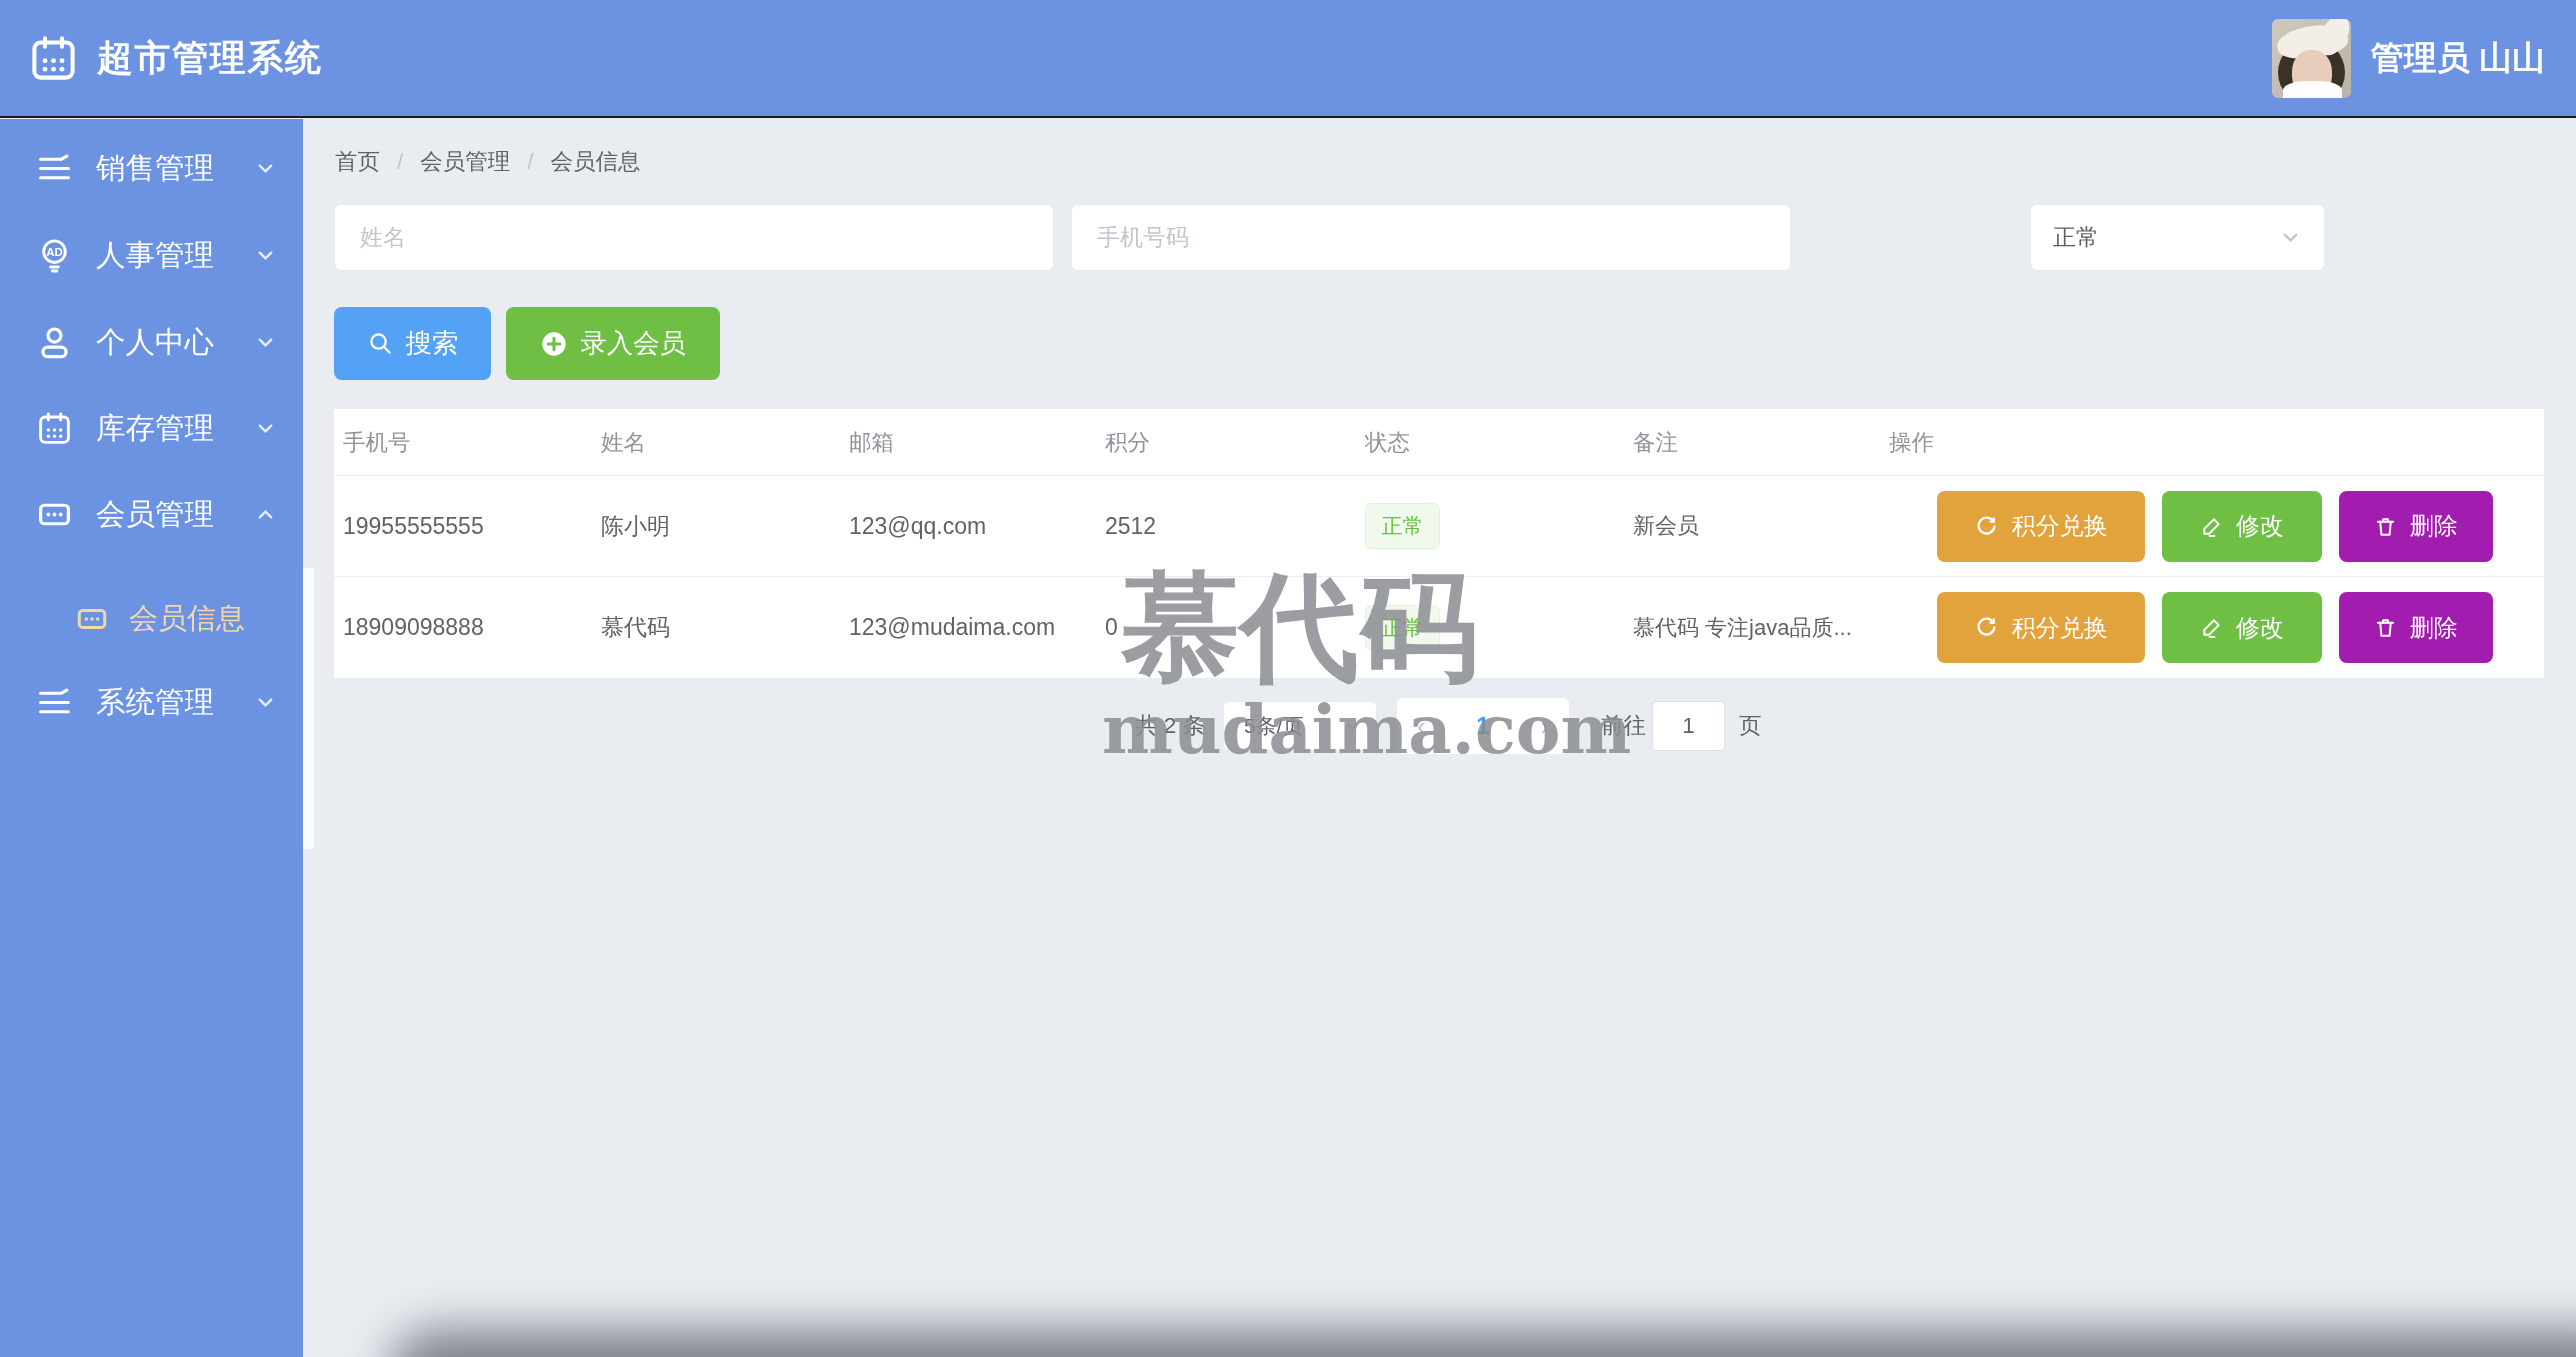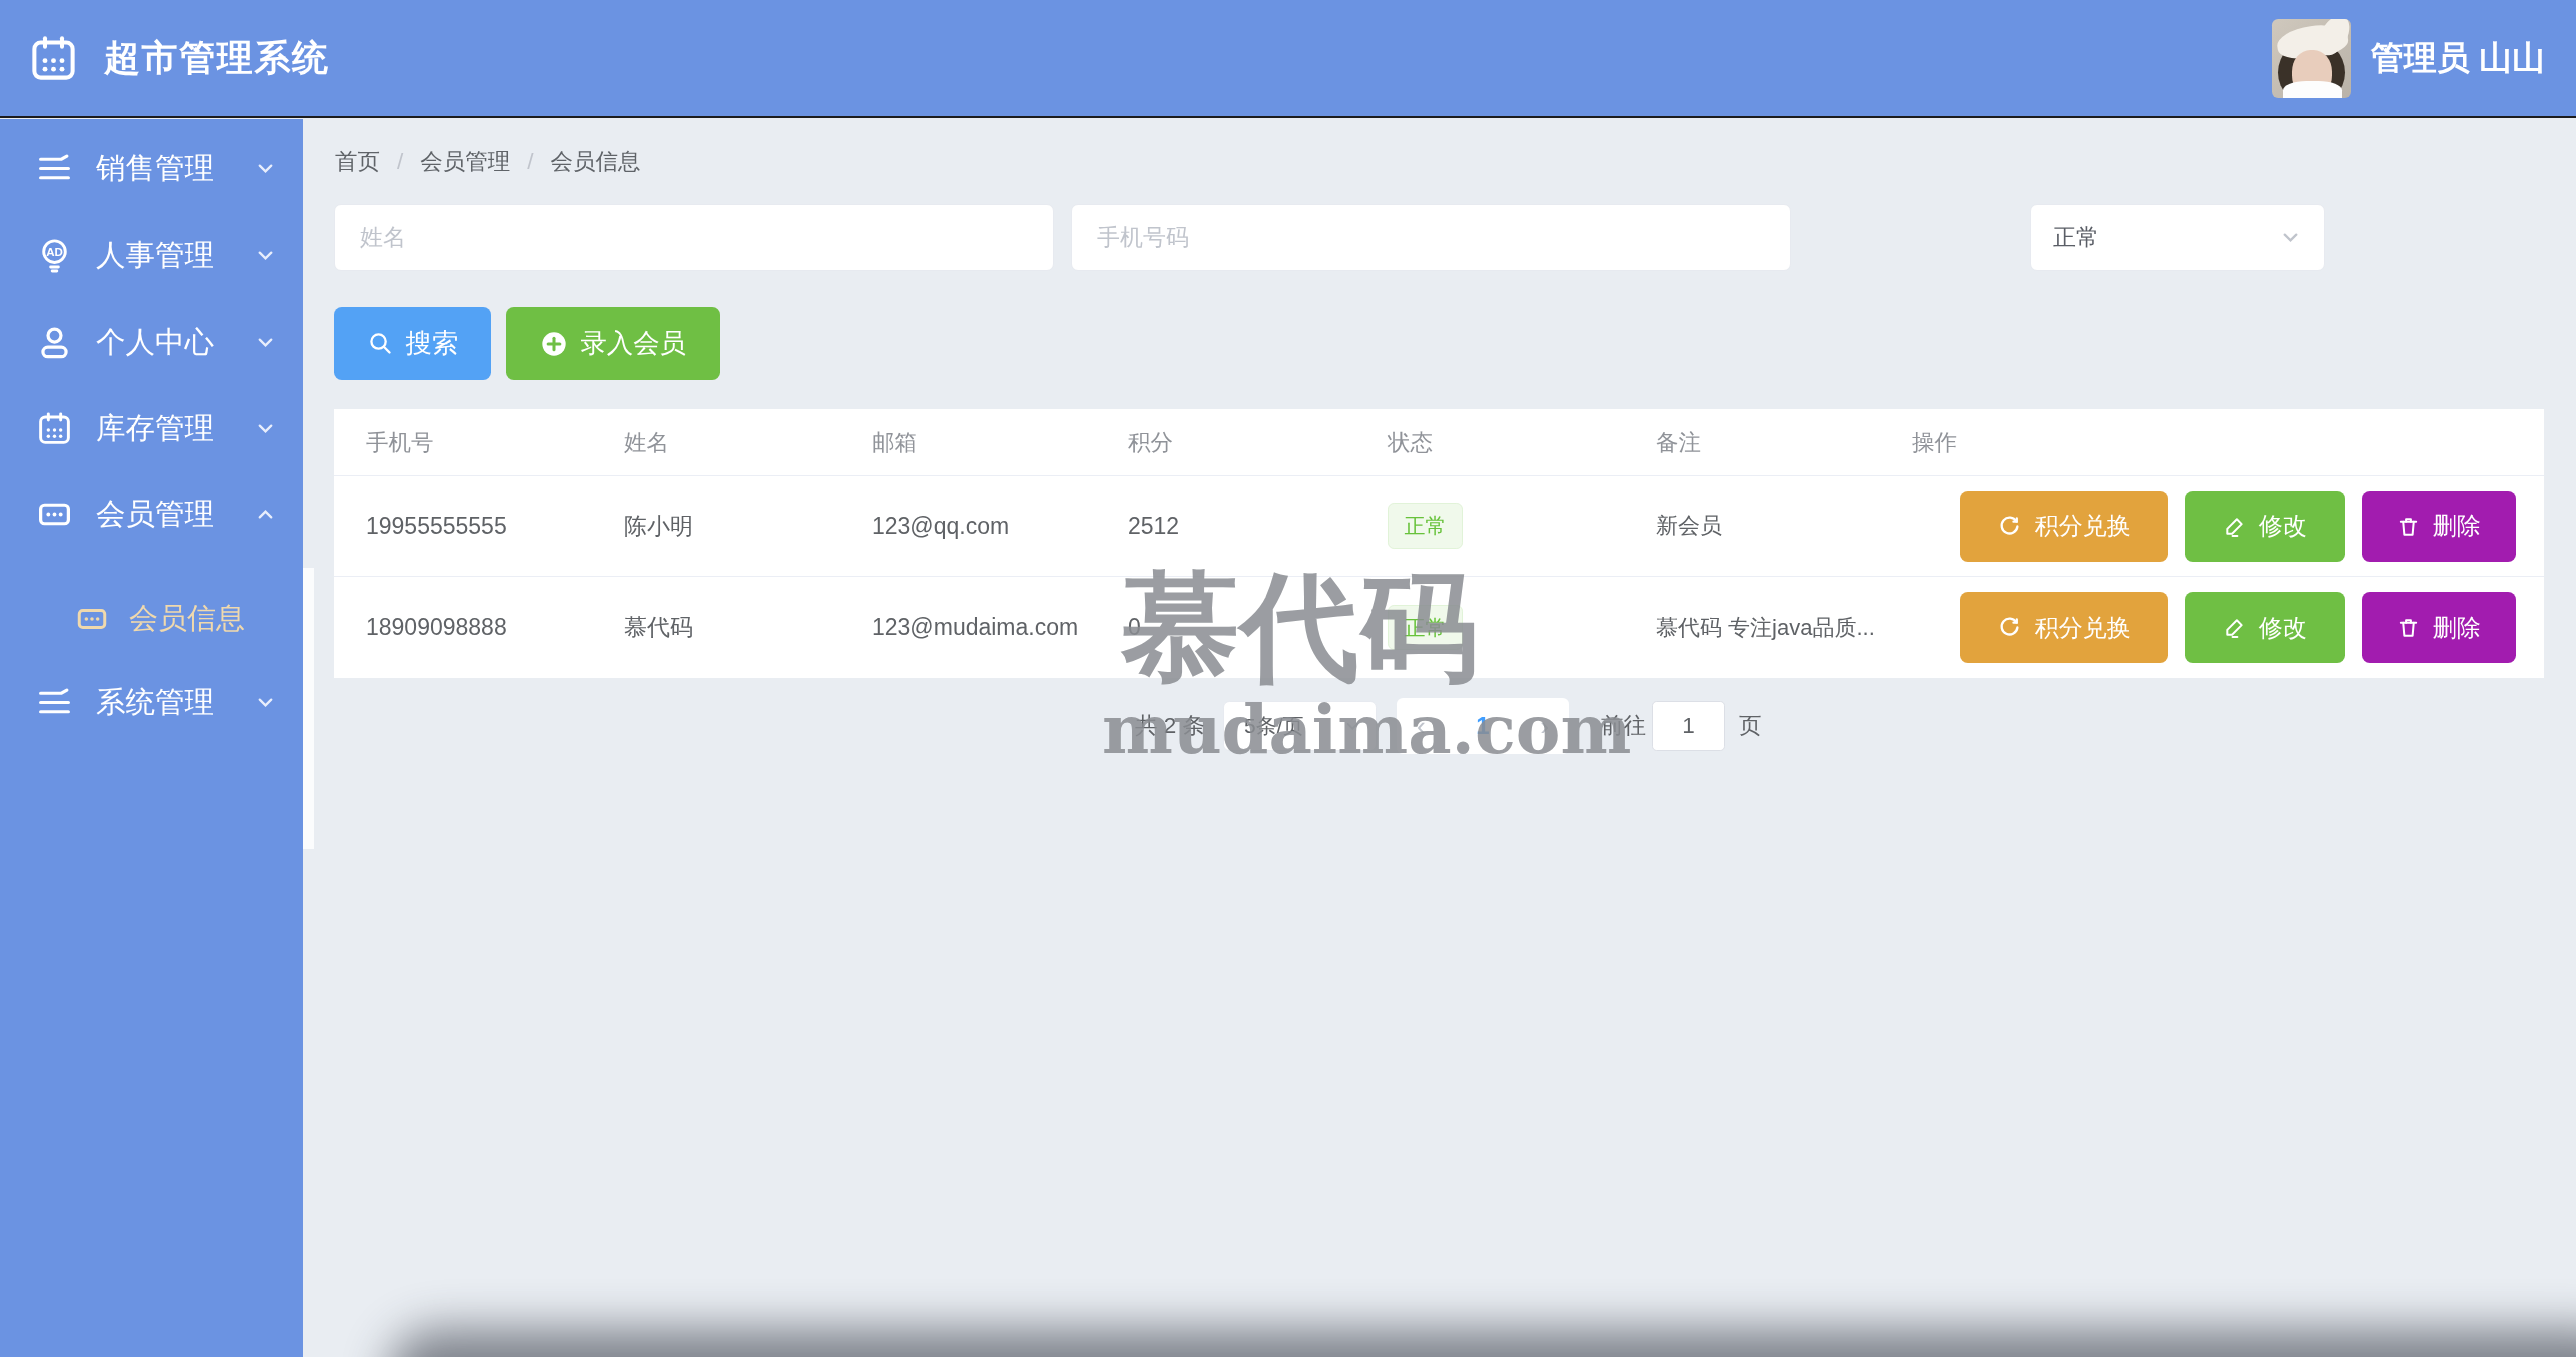--- a/index.html
+++ b/index.html
@@ -3,21 +3,21 @@
 <meta charset="utf-8">
 <style>
   * { margin:0; padding:0; box-sizing:border-box; }
   html,body { width:2576px; height:1357px; }
   body { font-family:"Liberation Sans", sans-serif; }
   #root { position:relative; width:2576px; height:1357px; background:#e9edf2; overflow:hidden; }
 
   
   .header { position:absolute; left:0; top:0; width:2576px; height:116px; background:#6b93e2; z-index:10; }
   .header-divider { position:absolute; left:0; top:116px; width:2576px; height:2.3px; background:#1c1c1e; z-index:11; }
-  .brand { position:absolute; left:28px; top:0; height:116px; display:flex; align-items:center; gap:25px; }
+  .brand { position:absolute; left:28px; top:0; height:116px; display:flex; align-items:center; gap:18px; }
   .brand-title { color:#ffffff; font-size:36px; font-weight:700; letter-spacing:1.6px; }
   .header-right { position:absolute; right:31px; top:0; height:116px; display:flex; align-items:center; gap:20px; }
   .avatar { width:79px; height:79px; border-radius:6.2px; overflow:hidden; position:relative; background:linear-gradient(135deg,#cfc8bd,#b9b2a8); }
   .avatar .hair { position:absolute; left:6.2px; top:20px; width:67px; height:67px; border-radius:50%; background:#3a3128; }
   .avatar .band { position:absolute; left:4.7px; top:7.8px; width:71px; height:31px; border-radius:50% 50% 40% 40%; background:#f3efe8; transform:rotate(-8deg); }
   .avatar .ear { position:absolute; right:3.1px; top:-4.7px; width:26.4px; height:43px; border-radius:50%; background:#f3efe8; transform:rotate(28deg); }
   .avatar .face { position:absolute; left:20px; top:31px; width:40px; height:47px; border-radius:46%; background:#e8cdbc; }
   .avatar .shirt { position:absolute; left:11px; bottom:-6.2px; width:59px; height:23px; border-radius:40% 40% 0 0; background:#fdfdfd; }
   .user-name { color:#ffffff; font-size:33px; font-weight:700; }
 
@@ -42,21 +42,21 @@
   #phone-input { left:1071px; width:720px; }
   .status-select { position:absolute; left:2030px; top:204px; width:295px; height:67px; background:#ffffff; border:1.6px solid #e7eaf0; border-radius:7px; display:flex; align-items:center; padding:0 22px; font-size:23px; color:#5a5e66; z-index:2; cursor:pointer; }
   .status-select .chev { margin-left:auto; width:23px; height:23px; }
 
   .btn { border:none; border-radius:7.8px; display:flex; align-items:center; justify-content:center; gap:12.4px; color:#ffffff; cursor:pointer; font-family:"Liberation Sans", sans-serif; }
   .search-btn { position:absolute; left:334px; top:307px; width:157px; height:73px; background:#53a2f5; font-size:26.4px; z-index:2; }
   .add-btn { position:absolute; left:506px; top:307px; width:214px; height:73px; background:#6fbf44; font-size:26.4px; z-index:2;text-align:right; }
 
   
   .table { position:absolute; left:334px; top:409px; width:2210px; background:#ffffff; z-index:2; font-size:23px; color:#5f6266; }
-  .tr { display:grid; grid-template-columns:258px 248px 256px 260px 268px 256px 1fr; align-items:center; padding:0 32px; }
+  .tr { display:grid; grid-template-columns:258px 248px 256px 260px 268px 256px 1fr; align-items:center; padding:0 9px; }
   .tr.head { height:67px; color:#909399; font-size:22.5px; border-bottom:1.6px solid #ebeef5; }
   .tr.row { height:101px; border-bottom:1.6px solid #ebeef5; }
   .tr.row:last-child { border-bottom:none; }
   .badge { display:inline-block; padding:7.8px 15.5px; border-radius:6.2px; background:#f0f9eb; border:1.6px solid #e1f3d8; color:#67c23a; font-size:21px; }
   .remark { font-size:22px; white-space:nowrap; overflow:hidden; }
   .actions { display:flex; gap:17px;margin-left:48px; }
   .abtn { height:71px; border-radius:7.8px; font-size:24px; }
   .abtn.exchange { width:208px; background:#e2a33d; }
   .abtn.edit { width:160px; background:#6fbf44; }
   .abtn.delete { width:154px; background:#a21caf; }

